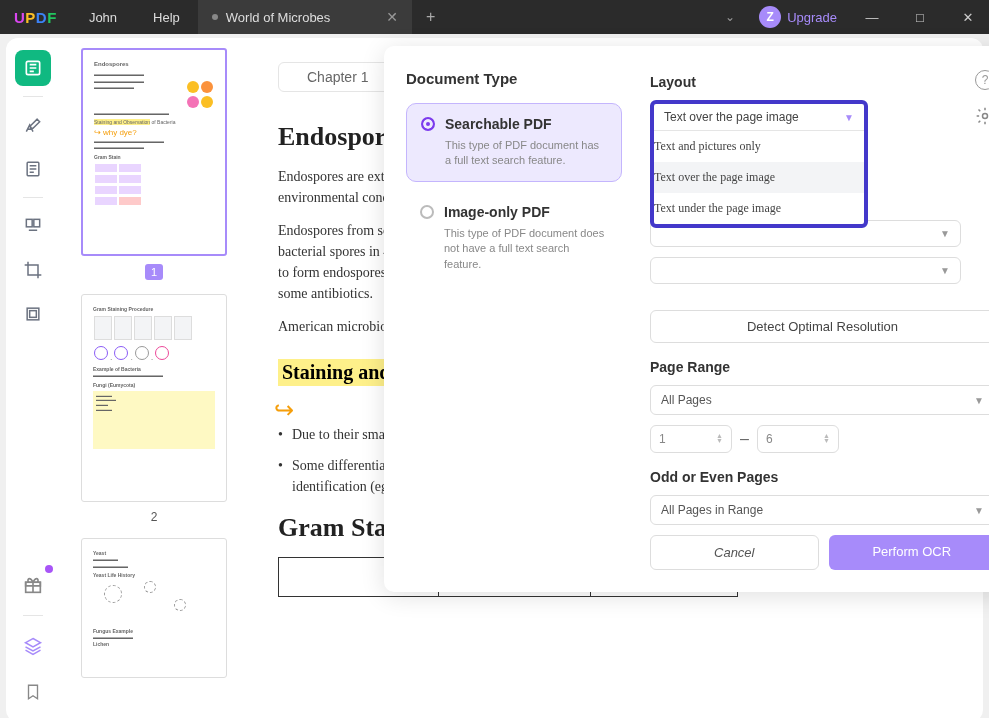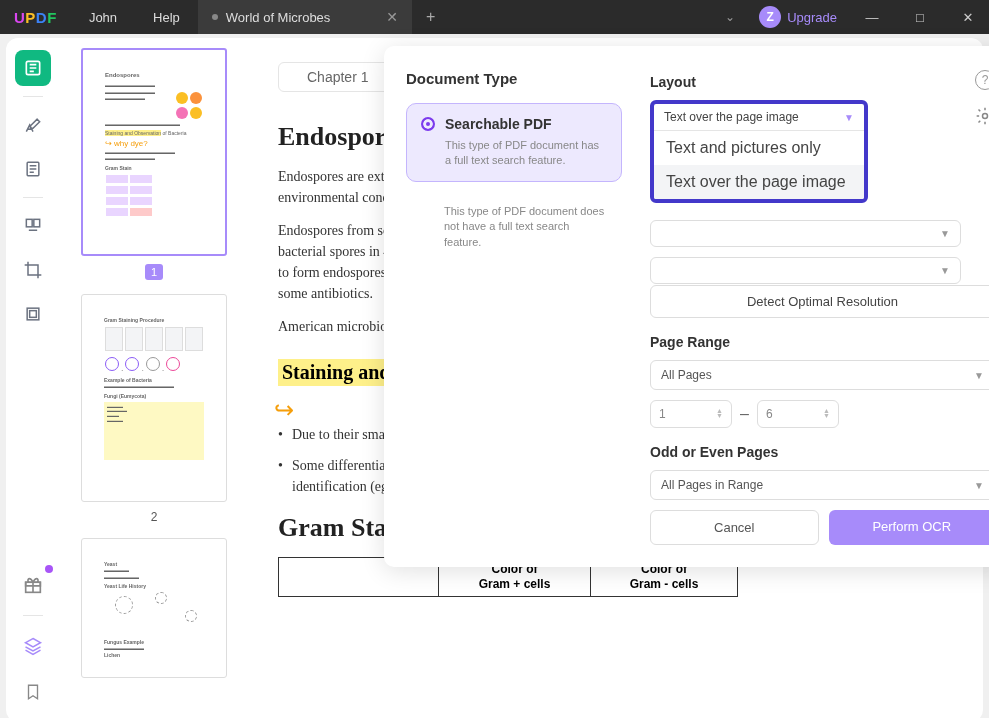--- a/index.html
+++ b/index.html
@@ -27,21 +27,21 @@
 
 .left-rail { width: 54px; display: flex; flex-direction: column; align-items: center; padding-top: 12px; gap: 8px; }
 .rail-icon { width: 36px; height: 36px; display: flex; align-items: center; justify-content: center; border-radius: 8px; color: #6b7280; cursor: pointer; }
 .rail-icon.active { background: #10b981; color: #fff; }
 .rail-sep { width: 20px; height: 1px; background: #e5e5e5; margin: 2px 0; }
 .rail-bottom { margin-top: auto; margin-bottom: 12px; display: flex; flex-direction: column; align-items: center; gap: 10px; }
 .gift-icon { position: relative; }
 .gift-dot { position: absolute; top: -2px; right: -2px; width: 8px; height: 8px; border-radius: 50%; background: #a855f7; }
 
 .thumb-panel { width: 188px; padding: 10px 10px; overflow-y: auto; }
-.thumb { width: 146px; height: 208px; background: #fff; border: 1px solid #ddd; border-radius: 3px; margin: 0 auto 8px; padding: 22px; font-size: 4px; color: #666; position: relative; overflow: hidden; }
+.thumb { width: 146px; height: 208px; background: #fff; border: 1px solid #ddd; border-radius: 3px; margin: 0 auto 8px; padding: 11px; font-size: 4px; color: #666; position: relative; overflow: hidden; }
 .thumb.sel { border: 2px solid #a78bfa; }
 .thumb-num { text-align: center; font-size: 12px; color: #555; margin-bottom: 14px; }
 .thumb-badge { display: inline-block; background: #a78bfa; color: #fff; width: 18px; height: 16px; border-radius: 3px; text-align: center; line-height: 16px; font-size: 11px; }
 .thumb-content { font-size: 5px; line-height: 1.2; }
 .thumb .hl { background: #fef08a; display: inline; }
 .thumb .pbox { display: inline-block; width: 22px; height: 8px; background: #e9d5ff; margin: 1px; }
 .thumb .rbox { display: inline-block; width: 22px; height: 8px; background: #fecaca; margin: 1px; }
 .thumb .diag { width: 12px; height: 12px; border-radius: 50%; display: inline-block; margin: 1px; }
 .thumb2 .swab { width: 18px; height: 24px; display: inline-block; background: #f3f4f6; border: 1px solid #ddd; margin: 1px; }
 .thumb2 .circle-s { width: 14px; height: 14px; border-radius: 50%; display: inline-block; margin: 1px; }
@@ -75,35 +75,35 @@
 .doc-type-desc { font-size: 11px; color: #888; line-height: 1.4; padding-left: 24px; }
 
 .field-label { font-size: 14px; font-weight: 700; color: #333; margin-bottom: 10px; margin-top: 4px; }
 .help-icon { position: absolute; top: 0; right: 0; width: 20px; height: 20px; border: 1.5px solid #999; border-radius: 50%; display: flex; align-items: center; justify-content: center; font-size: 12px; color: #999; }
 .gear-icon { position: absolute; top: 36px; right: 0; width: 20px; height: 20px; color: #888; }
 
 .dropdown-wrap { position: relative; z-index: 3; }
 .dropdown-box { border: 4px solid #4338ca; border-radius: 6px; background: #fff; overflow: hidden; width: 218px; }
 .dd-selected { padding: 6px 10px; font-size: 12px; color: #444; display: flex; align-items: center; justify-content: space-between; border-bottom: 1px solid #e5e5e5; }
 .dd-caret { color: #a78bfa; font-size: 10px; }
-.dd-option { padding: 8px 12px; font-size: 16px; color: #444; cursor: pointer; }
+.dd-option { padding: 8px 0; font-size: 12px; color: #444; cursor: pointer; font-family: Liberation Serif, serif; }
 .dd-option.hover { background: #f3f4f6; }
 
 .select-field { border: 1px solid #ddd; border-radius: 6px; padding: 7px 10px; font-size: 12px; color: #555; display: flex; justify-content: space-between; align-items: center; background: #fff; margin-bottom: 10px; cursor: pointer; }
 .select-caret { color: #999; font-size: 10px; }
 .detect-btn { border: 1px solid #ddd; border-radius: 6px; padding: 8px; font-size: 13px; color: #444; text-align: center; cursor: pointer; margin-bottom: 16px; margin-top: 4px; }
 
 .range-row { display: flex; align-items: center; gap: 8px; margin-bottom: 16px; }
 .num-input { border: 1px solid #ddd; border-radius: 6px; padding: 6px 8px; font-size: 12px; color: #888; width: 82px; display: flex; justify-content: space-between; align-items: center; }
 .spinner { display: flex; flex-direction: column; font-size: 7px; color: #bbb; line-height: 0.7; }
 .dash { color: #666; }
 
 .btn-row { display: flex; gap: 10px; margin-top: 6px; }
 .btn { flex: 1; padding: 9px; border-radius: 6px; font-size: 13px; text-align: center; cursor: pointer; }
-.btn-cancel { border: 1px solid #ddd; color: #555; background: #fff; }
+.btn-cancel { border: 1px solid #ddd; color: #555; background: #fff; font-style: italic; }
 .btn-primary { background: #a78bfa; color: #fff; }
 
 .hidden-selects { position: absolute; top: 150px; left: 0; right: 34px; z-index: 1; }
 </style>
 </head>
 <body>
 
 <div class="titlebar">
   <div class="logo">
     <span class="u">U</span>
@@ -301,40 +301,45 @@
   <div class="ocr-left">
     <div class="ocr-title">Document Type</div>
     <div class="doc-type sel">
       <div class="doc-type-row">
         <span class="radio on"></span>
         <span class="doc-type-label">Searchable PDF</span>
       </div>
       <div class="doc-type-desc">This type of PDF document has a full text search feature.</div>
     </div>
     <div class="doc-type">
+      <div class="doc-type-row">
+        <span class="radio"></span>
+        <span class="doc-type-label">Image-only PDF</span>
+      </div>
       <div class="doc-type-desc">This type of PDF document does not have a full text search feature.</div>
     </div>
   </div>
 
   <div class="ocr-right">
     <div class="help-icon">?</div>
     <div class="field-label">Layout</div>
     <div class="gear-icon"><svg width="20" height="20" viewBox="0 0 24 24" fill="none" stroke="currentColor" stroke-width="1.8">
           <circle cx="12" cy="12" r="3"></circle>
           <path d="M12 2v3M12 19v3M4.2 4.2l2.1 2.1M17.7 17.7l2.1 2.1M2 12h3M19 12h3M4.2 19.8l2.1-2.1M17.7 6.3l2.1-2.1"></path>
         </svg></div>
 
     <div class="dropdown-wrap">
       <div class="dropdown-box">
         <div class="dd-selected">
           <span>Text over the page image</span>
           <span class="dd-caret">▼</span>
         </div>
         <div class="dd-option">Text and pictures only</div>
         <div class="dd-option hover">Text over the page image</div>
+        <div class="dd-option">Text under the page image</div>
       </div>
     </div>
 
     <div class="hidden-selects">
       <div class="select-field">
           <span></span>
           <span class="select-caret">▼</span>
         </div>
       <div class="select-field">
           <span></span>

